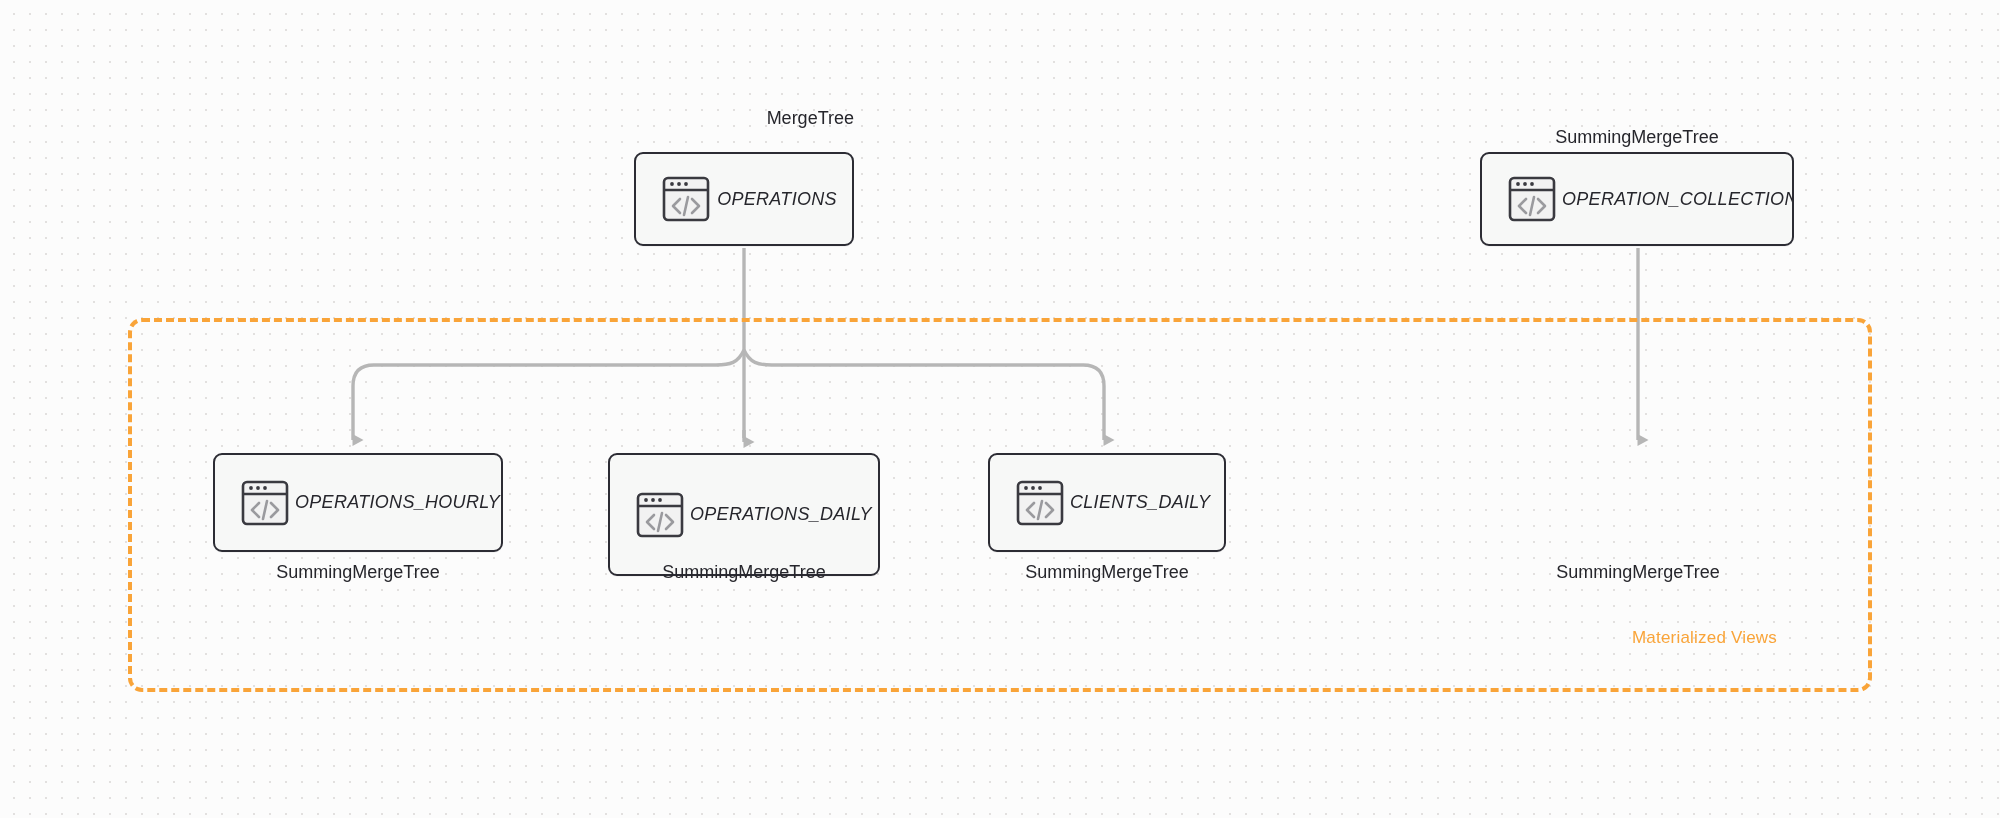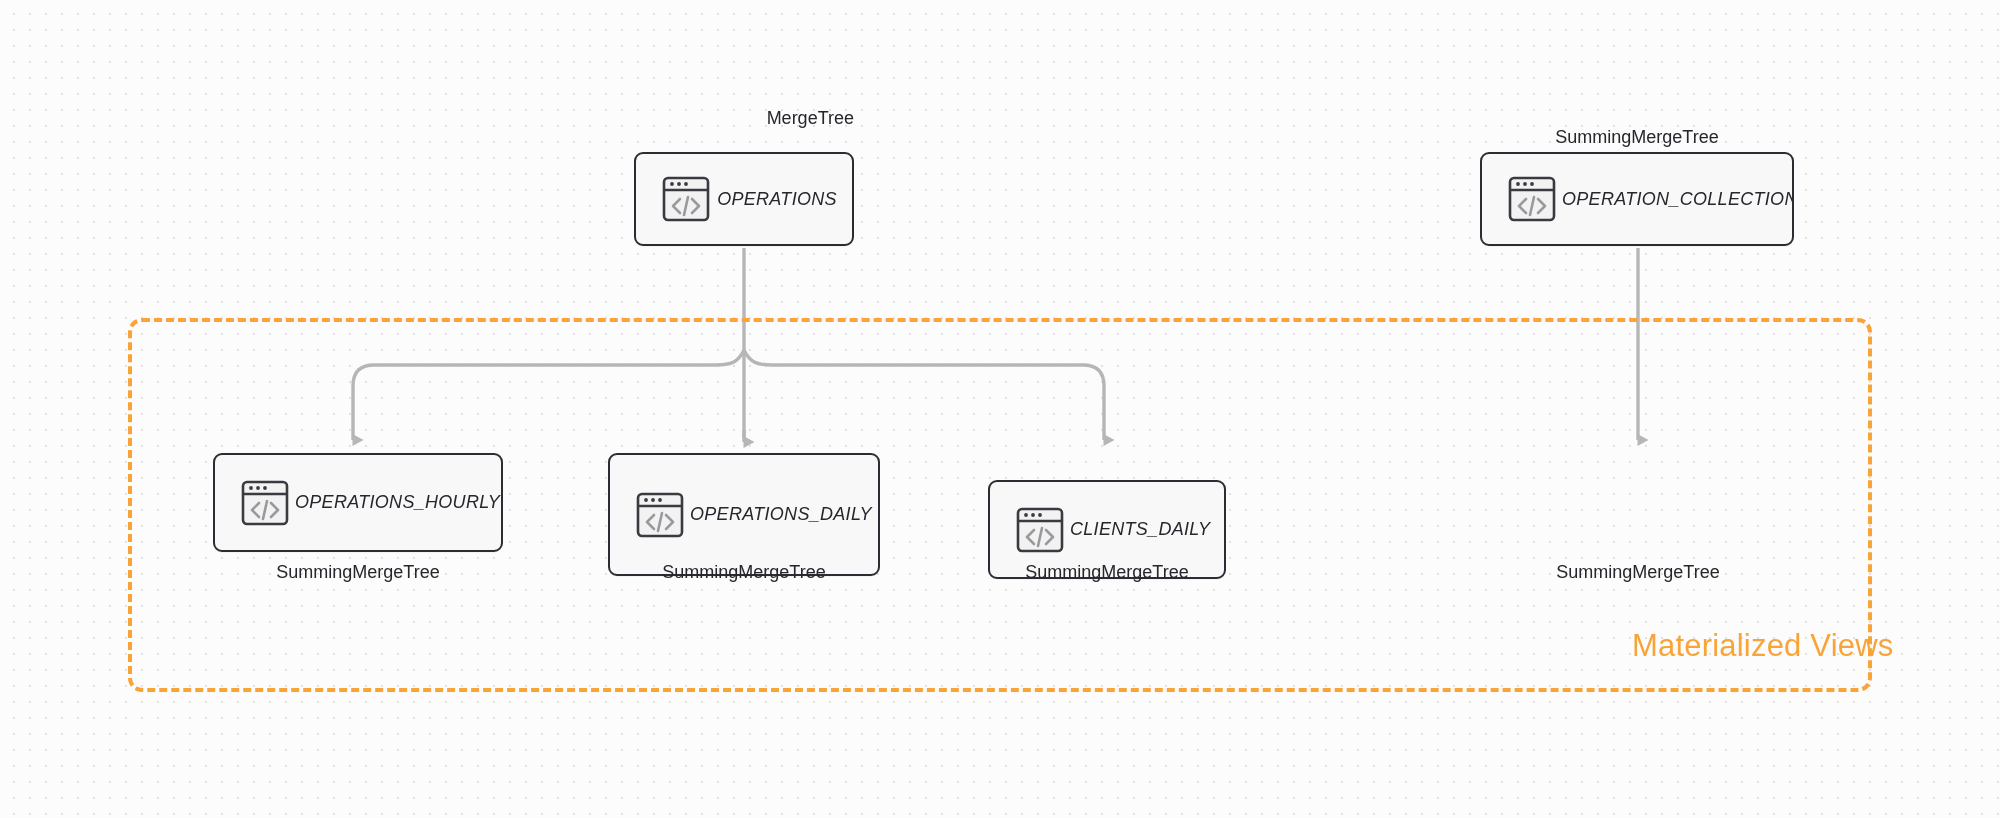--- a/index.html
+++ b/index.html
@@ -32,21 +32,21 @@
   .group-box {
     position: absolute;
     box-sizing: border-box;
     border: 4px dashed #f9a439;
     border-radius: 14px;
     background: transparent;
   }
   .group-label {
     position: absolute;
     color: #f9a439;
-    font-size: 31px;
+    font-size: 17px;
     letter-spacing: 0.2px;
     white-space: nowrap;
   }
   .node {
     position: absolute;
     box-sizing: border-box;
     background: #f7f8f7;
     border: 2.6px solid #2c2c34;
     border-radius: 9px;
     display: flex;
@@ -159,21 +159,21 @@
       <circle cx="17" cy="8" r="1.9" fill="#3a3a40"></circle>
       <circle cx="24" cy="8" r="1.9" fill="#3a3a40"></circle>
       <path d="M 18 23 L 11 30 L 18 37" stroke="#9a9a9e" stroke-width="2.6" fill="none" stroke-linecap="round" stroke-linejoin="round"></path>
       <path d="M 30 23 L 37 30 L 30 37" stroke="#9a9a9e" stroke-width="2.6" fill="none" stroke-linecap="round" stroke-linejoin="round"></path>
       <path d="M 26 21 L 22 39" stroke="#9a9a9e" stroke-width="2.6" fill="none" stroke-linecap="round"></path>
     </svg>
     <div class="node-title">OPERATIONS_DAILY</div>
   </div>
   <div class="caption" style="left:608px; top:562px; width:272px;">SummingMergeTree</div>
 
-  <div class="node" style="left:988px; top:453px; width:238px; height:99px;margin-top:27px;">
+  <div class="node" style="left:988px; top:453px; width:238px; height:99px;">
     <svg class="node-icon" viewBox="0 0 48 46">
       <rect x="2" y="2" width="44" height="42" rx="4" ry="4" fill="#f2f2f2" stroke="#3a3a40" stroke-width="2.6"></rect>
       <path d="M 2 14 L 46 14" stroke="#3a3a40" stroke-width="2.6"></path>
       <circle cx="10" cy="8" r="1.9" fill="#3a3a40"></circle>
       <circle cx="17" cy="8" r="1.9" fill="#3a3a40"></circle>
       <circle cx="24" cy="8" r="1.9" fill="#3a3a40"></circle>
       <path d="M 18 23 L 11 30 L 18 37" stroke="#9a9a9e" stroke-width="2.6" fill="none" stroke-linecap="round" stroke-linejoin="round"></path>
       <path d="M 30 23 L 37 30 L 30 37" stroke="#9a9a9e" stroke-width="2.6" fill="none" stroke-linecap="round" stroke-linejoin="round"></path>
       <path d="M 26 21 L 22 39" stroke="#9a9a9e" stroke-width="2.6" fill="none" stroke-linecap="round"></path>
     </svg>

